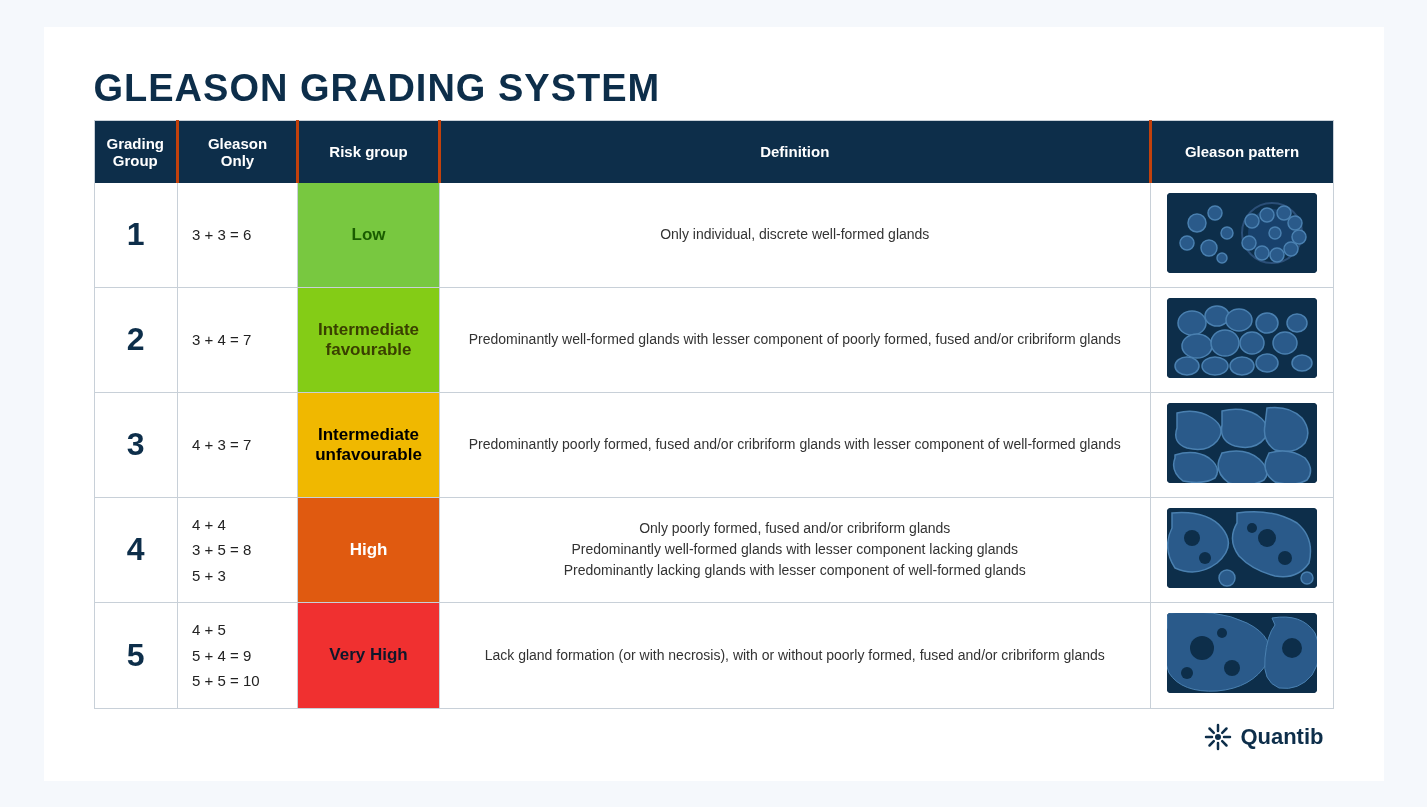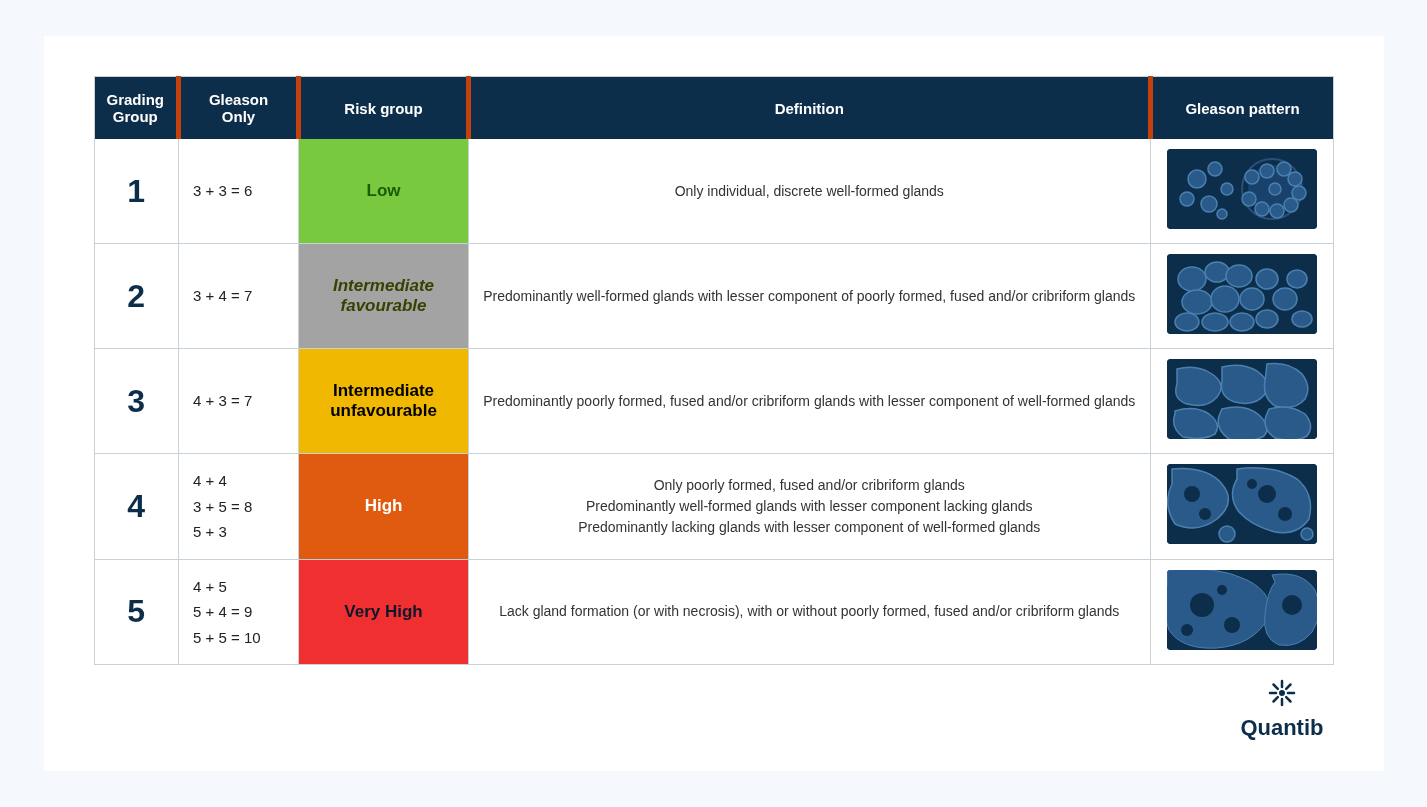--- a/index.html
+++ b/index.html
@@ -39,21 +39,21 @@
     }
     thead tr {
       background: #0d2e4a;
       color: white;
     }
     thead th {
       padding: 14px 12px;
       font-size: 15px;
       font-weight: 700;
       text-align: center;
-      border-right: 5px solid #c2410c;
+      border-right: 3px solid #c2410c;
     }
     thead th:last-child { border-right: none; }
     tbody tr {
       border-bottom: 1px solid #c8d0d8;
     }
     tbody td {
       padding: 14px 12px;
       border-right: 1px solid #c8d0d8;
       vertical-align: middle;
       text-align: center;
@@ -67,32 +67,31 @@
     }
     .gleason-score-cell {
       font-size: 15px;
       color: #222;
       width: 120px;
       text-align: left;
       padding-left: 14px;
       line-height: 1.7;
     }
     .risk-group-cell {
-      width: 170px;
+      width: 142px;
       font-size: 17px;
       font-weight: 800;
     }
     .risk-low {
       background: #78c840;
       color: #1a5c00;
     }
     .risk-int-fav {
-      background: #a3a3a3;
+      background: #84cc16;
       color: #3a4000;
-      font-style: italic;
     }
     .risk-int-unfav {
       background: #f0b800;
       color: #000000;
     }
     .risk-high {
       background: #e05a10;
       color: #ffffff;
     }
     .risk-very-high {
@@ -126,31 +125,31 @@
       margin-top: 14px;
       padding-right: 10px;
     }
     .quantib-logo {
       display: flex;
       align-items: center;
       gap: 8px;
       color: #0d2e4a;
       font-size: 22px;
       font-weight: 700;
-      flex-direction: column;
     }
     .quantib-icon {
       width: 28px;
       height: 28px;
     }
   </style>
 </head>
 <body>
 
 <div class="page">
+  <h1 class="main-title">GLEASON GRADING SYSTEM</h1>
 
   <table>
     <thead>
       <tr>
         <th>Grading Group</th>
         <th>Gleason Only</th>
         <th>Risk group</th>
         <th>Definition</th>
         <th>Gleason pattern</th>
       </tr>

